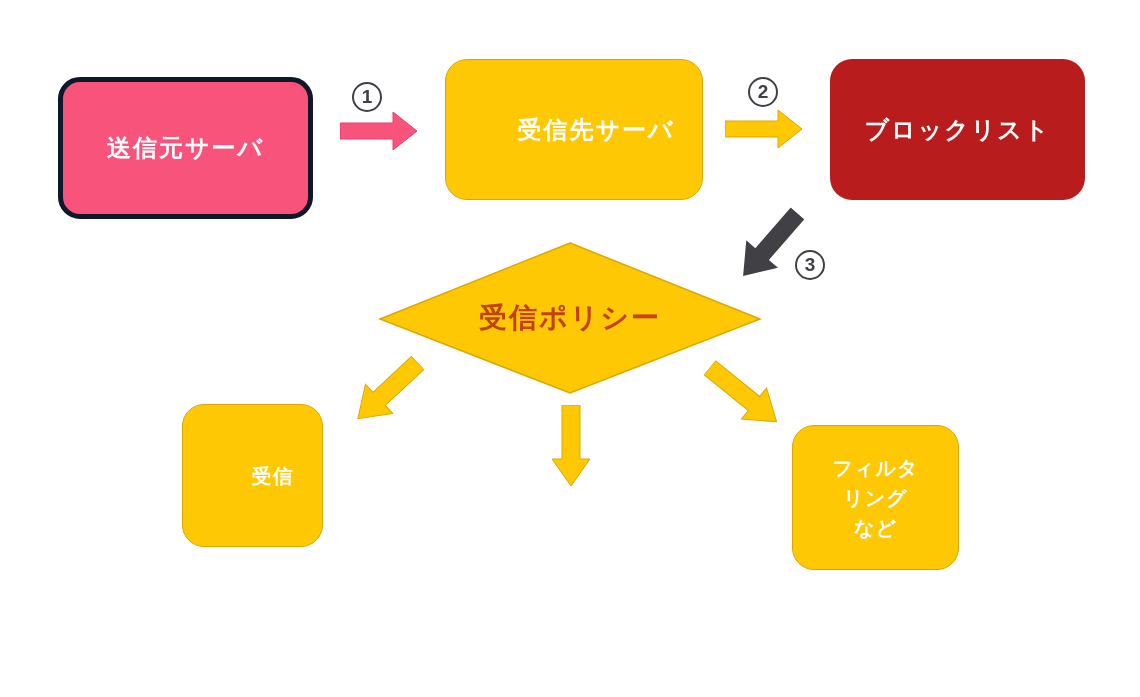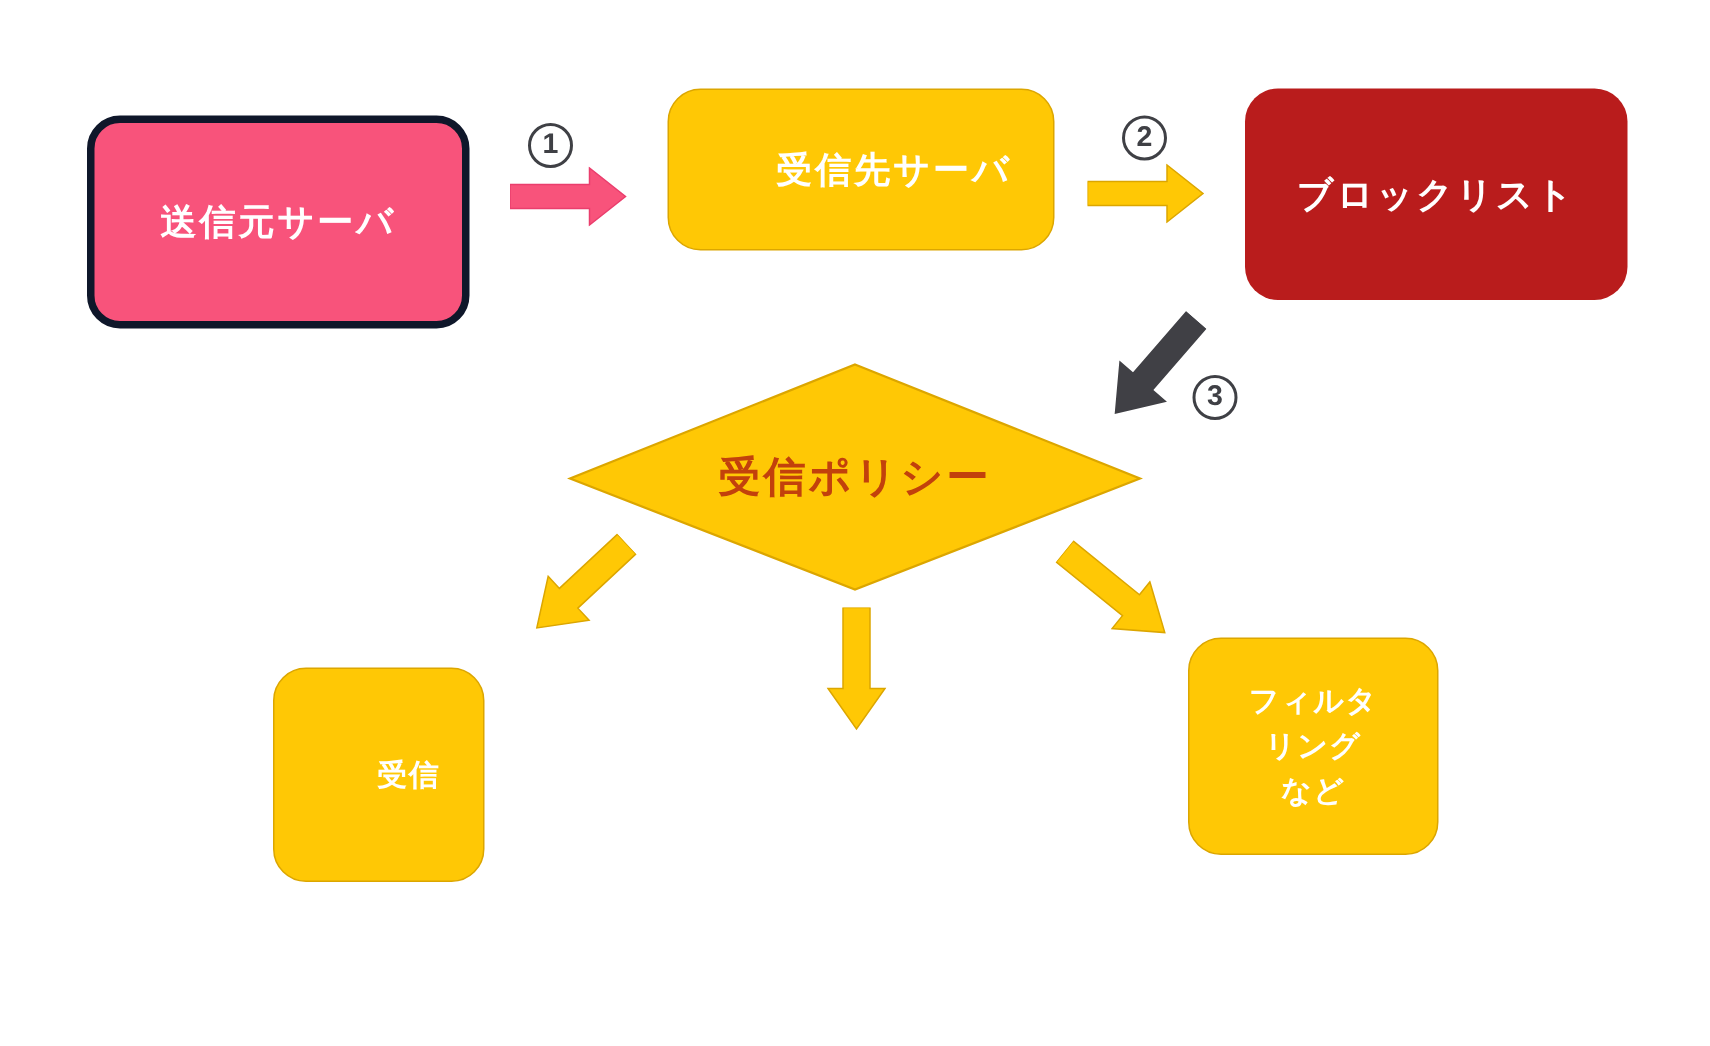--- a/index.html
+++ b/index.html
@@ -49,21 +49,21 @@
 </style>
 </head>
 <body>
 
 <div class="canvas">
 
   <div class="node pink label-lg" style="left:58px; top:58px; width:255px; height:142px;">
     <span>送信元サーバ</span>
   </div>
 
-  <div class="node yellow label-lg" style="left:445px; top:59px; width:258px; height:108px;padding-left:44px;">
+  <div class="node yellow label-lg" style="left:445px; top:59px; width:258px; height:141px;padding-left:44px;">
     <span>受信先サーバ</span>
   </div>
 
   <div class="node dark label-lg" style="left:830px; top:59px; width:255px; height:141px;">
     <span>ブロックリスト</span>
   </div>
 
   <div class="step-badge" style="left:352px; top:82px;">
     <span>1</span>
   </div>
@@ -98,21 +98,21 @@
   </svg>
 
   <svg class="arrow" style="left:530px; top:426px; transform:rotate(90deg);" width="82" height="40" viewBox="0 0 82 40">
     <polygon points="0,11 54,11 54,1 81,20 54,39 54,29 0,29" fill="#FFC805" stroke="#DCA600" stroke-width="1"></polygon>
   </svg>
 
   <svg class="arrow" style="left:700px; top:374px; transform:rotate(39deg);" width="87" height="42" viewBox="0 0 87 42">
     <polygon points="0,12 57,12 57,1 86,21 57,41 57,30 0,30" fill="#FFC805" stroke="#DCA600" stroke-width="1"></polygon>
   </svg>
 
-  <div class="node yellow label-md" style="left:182px; top:445px; width:141px; height:143px;padding-left:40px;">
+  <div class="node yellow label-md" style="left:182px; top:404px; width:141px; height:143px;padding-left:40px;">
     <span>受信</span>
   </div>
 
 
   <div class="node yellow label-md" style="left:792px; top:425px; width:167px; height:145px;">
     <span>フィルタ
 リング
 など</span>
   </div>
 

